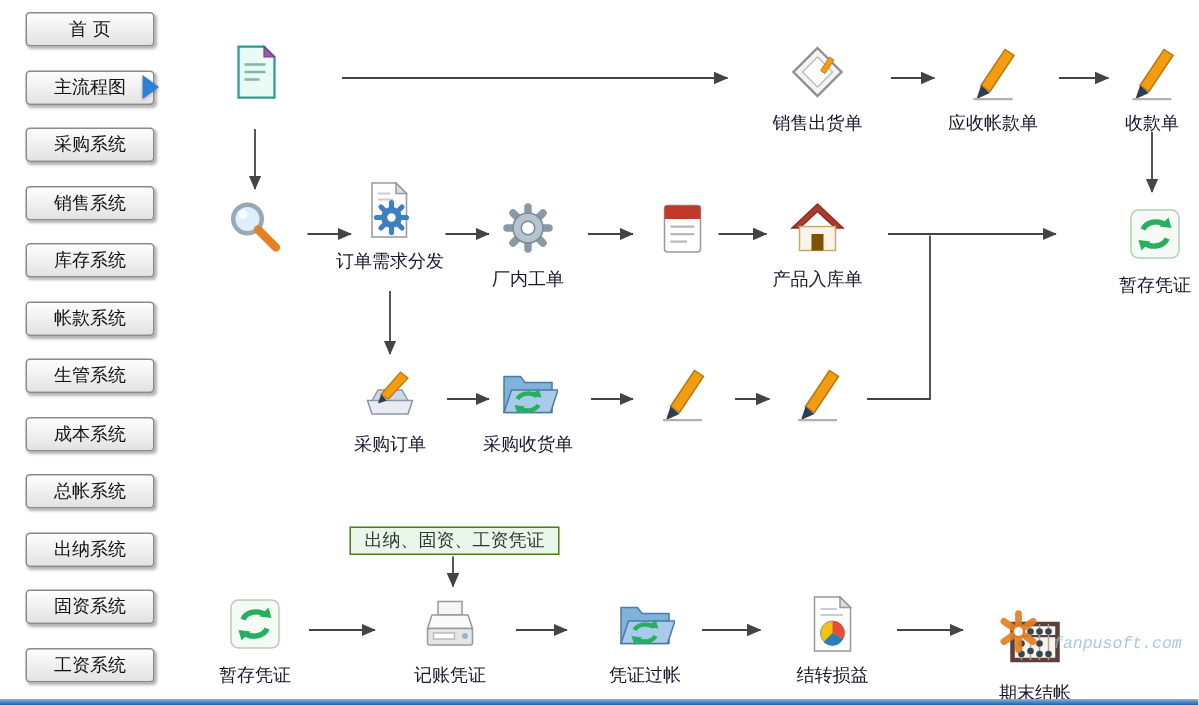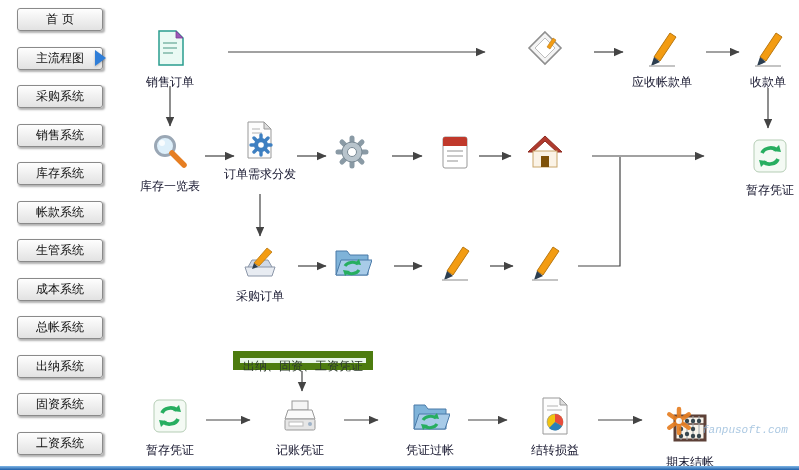--- a/index.html
+++ b/index.html
@@ -29,21 +29,21 @@
   }
   .node svg.icon{width:40px;height:40px;display:inline-block;}
   .nlabel{
     display:block;font-size:12px;color:#16162e;margin-top:2px;white-space:nowrap;
   }
   
   #arrows{position:absolute;left:0;top:0;z-index:1;pointer-events:none;}
   
   .annotation{
     position:absolute;left:233px;top:351px;width:140px;height:19px;box-sizing:border-box;
-    background:#e9f6e9;border:7px solid #4d7c0f;
+    background:#e9f6e9;border:1px solid #4d7c0f;
     font-size:12px;color:#2c3a2c;text-align:center;line-height:17px;z-index:2;white-space:nowrap;
   }
   
   .watermark{position:absolute;left:664px;top:406px;z-index:3;font-family:Liberation Mono, monospace;}
   .wm-domain{
     position:absolute;left:38px;top:18px;font-size:11px;color:#8fb6d8;opacity:.75;
     font-style:italic;white-space:nowrap;z-index:0;
   }
   .wm-row{display:flex;align-items:center;position:relative;z-index:1;}
   .wm-logo{width:30px;height:30px;opacity:.92;}
@@ -214,93 +214,95 @@
     <path d="M598 420 H642" marker-end="url(#ah)"></path>
   </g>
 </svg>
 
 <div>
 
   <div class="node" style="left:125px;top:28px">
     <svg class="icon">
         <use href="#ic-doc"></use>
       </svg>
-    <span class="nlabel">销售订单</span>
   </div>
 
   <div class="node" style="left:500px;top:28px">
     <svg class="icon">
         <use href="#ic-diamond"></use>
       </svg>
+    <span class="nlabel">销售出货单</span>
   </div>
 
   <div class="node" style="left:617px;top:28px">
     <svg class="icon">
         <use href="#ic-pen"></use>
       </svg>
     <span class="nlabel">应收帐款单</span>
   </div>
 
   <div class="node" style="left:723px;top:28px">
     <svg class="icon">
         <use href="#ic-pen"></use>
       </svg>
     <span class="nlabel">收款单</span>
   </div>
 
   <div class="node" style="left:125px;top:132px">
     <svg class="icon">
         <use href="#ic-magnifier"></use>
       </svg>
-    <span class="nlabel">库存一览表</span>
   </div>
 
   <div class="node" style="left:215px;top:120px">
     <svg class="icon">
         <use href="#ic-gear-doc"></use>
       </svg>
     <span class="nlabel">订单需求分发</span>
   </div>
 
   <div class="node" style="left:307px;top:132px">
     <svg class="icon">
         <use href="#ic-gear"></use>
       </svg>
+    <span class="nlabel">厂内工单</span>
   </div>
 
   <div class="node" style="left:410px;top:132px">
     <svg class="icon">
         <use href="#ic-notepad"></use>
       </svg>
   </div>
 
   <div class="node" style="left:500px;top:132px">
     <svg class="icon">
         <use href="#ic-house"></use>
       </svg>
+    <span class="nlabel">产品入库单</span>
   </div>
 
   <div class="node" style="left:725px;top:136px">
     <svg class="icon">
         <use href="#ic-recycle"></use>
       </svg>
     <span class="nlabel">暂存凭证</span>
   </div>
 
   <div class="node" style="left:215px;top:242px">
     <svg class="icon">
         <use href="#ic-scanner"></use>
       </svg>
     <span class="nlabel">采购订单</span>
   </div>
 
   <div class="node" style="left:307px;top:242px">
     <svg class="icon">
         <use href="#ic-folder-recycle"></use>
       </svg>
+    <span class="nlabel">采购收货单</span>
   </div>
 
   <div class="node" style="left:410px;top:242px">
     <svg class="icon">
         <use href="#ic-pen"></use>
       </svg>
   </div>
 
   <div class="node" style="left:500px;top:242px">
     <svg class="icon">

